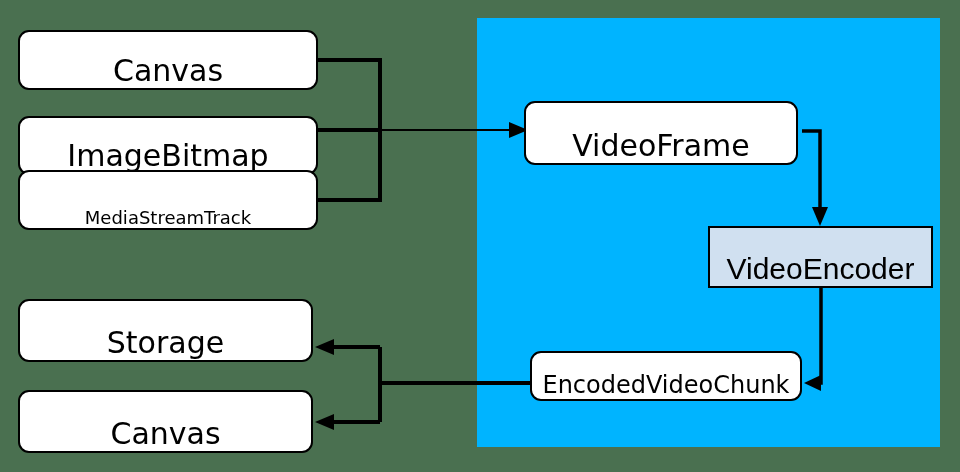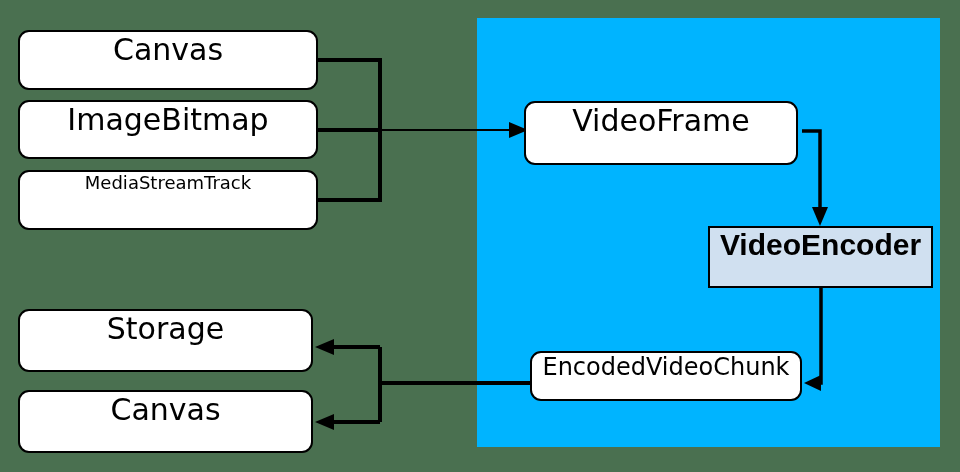--- a/index.html
+++ b/index.html
@@ -21,30 +21,29 @@
   }
   .lines path{fill:none;stroke:var(--line-color,#000);}
   .lines path.thick{stroke-width:4px;}
   .lines path.mid{stroke-width:3.5px;}
   .lines path.thin{stroke-width:2px;}
   .lines polygon{fill:var(--line-color,#000);stroke:none;}
   .node{
     position:absolute;
     background:var(--box-fill,#ffffff);
     border:2px solid var(--line-color,#000);
-    display:flex;align-items:flex-start;justify-content:center;
+    display:flex;align-items:flex-end;justify-content:center;
     color:#000;
     box-sizing:border-box;
     white-space:nowrap;
   }
   .rounded{border-radius:11px;}
   .encoder{
     background:var(--encoder-fill,#d0e0f0);
     font-family:"Liberation Sans",sans-serif;
-    font-weight:bold;
   }
   .fs30{font-size:30px;}
   .fs26{font-size:18px;}
   .fs24{font-size:24px;}
 </style>
 </head>
 <body>
 
 <div class="stage">
 
@@ -65,41 +64,41 @@
 
     <path class="thick" d="M530,383 H380 M380,347 V422 M380,347 H333 M380,422 H333"></path>
     <polygon points="315,347 334,339 334,355"></polygon>
     <polygon points="315,422 334,414 334,430"></polygon>
   </svg>
 
   <div class="node rounded fs30" style="left:18px;top:30px;width:300px;height:60px">
     <span>Canvas</span>
   </div>
 
-  <div class="node rounded fs30" style="left:18px;top:100px;width:300px;height:59px">
+  <div class="node rounded fs30" style="left:18px;top:116px;width:300px;height:59px">
     <span>ImageBitmap</span>
   </div>
 
   <div class="node rounded fs26" style="left:18px;top:170px;width:300px;height:60px">
     <span>MediaStreamTrack</span>
   </div>
 
   <div class="node rounded fs30" style="left:524px;top:101px;width:274px;height:64px">
     <span>VideoFrame</span>
   </div>
 
   <div class="node encoder fs30" style="left:708px;top:226px;width:225px;height:62px">
     <span>VideoEncoder</span>
   </div>
 
   <div class="node rounded fs24" style="left:530px;top:351px;width:272px;height:50px">
     <span>EncodedVideoChunk</span>
   </div>
 
-  <div class="node rounded fs30" style="left:18px;top:309px;width:295px;height:63px">
+  <div class="node rounded fs30" style="left:18px;top:299px;width:295px;height:63px">
     <span>Storage</span>
   </div>
 
   <div class="node rounded fs30" style="left:18px;top:390px;width:295px;height:63px">
     <span>Canvas</span>
   </div>
 
 </div>
 
 </body></html>

